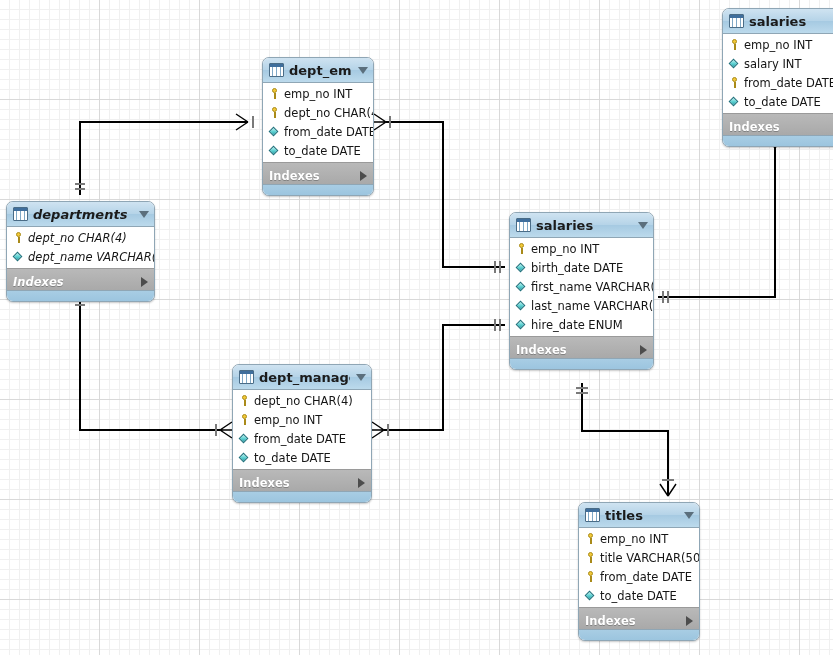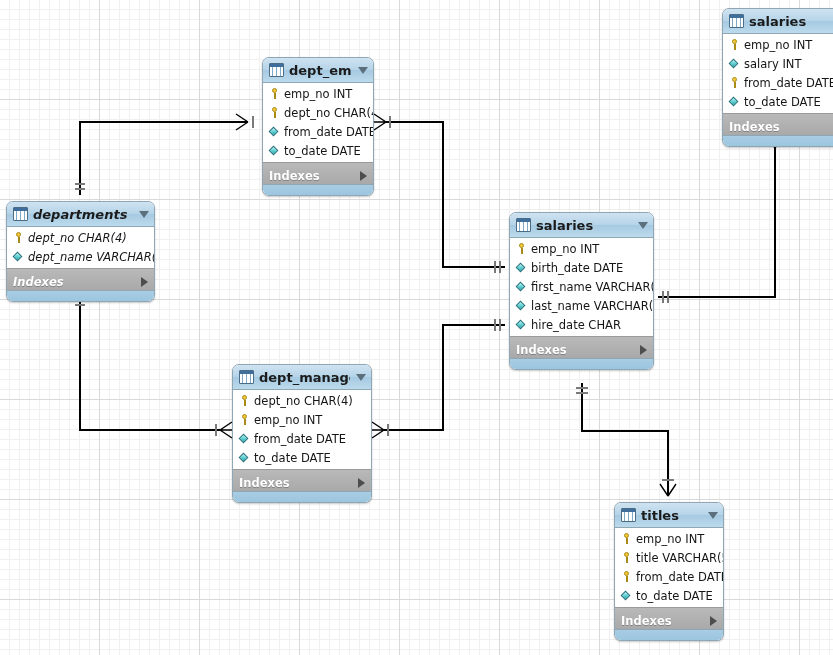--- a/index.html
+++ b/index.html
@@ -360,21 +360,21 @@
           <div class="col">
             <span class="col-ico ico-diamond"></span>
             <span>first_name VARCHAR(14)</span>
           </div>
           <div class="col">
             <span class="col-ico ico-diamond"></span>
             <span>last_name VARCHAR(16)</span>
           </div>
           <div class="col">
             <span class="col-ico ico-diamond"></span>
-            <span>hire_date CHAR</span>
+            <span>hire_date ENUM</span>
           </div>
         </div>
         <div class="idx">
           <span class="idx-label">Indexes</span>
           <span class="idx-caret"></span>
         </div>
         <div class="tbl-foot"></div>
       </div>
       <div class="tbl" style="left: 722px; top: 8px; width: 127px;">
         <div class="tbl-head">
@@ -399,21 +399,21 @@
             <span class="col-ico ico-diamond"></span>
             <span>to_date DATE</span>
           </div>
         </div>
         <div class="idx">
           <span class="idx-label">Indexes</span>
           <span class="idx-caret"></span>
         </div>
         <div class="tbl-foot"></div>
       </div>
-      <div class="tbl" style="left: 614px; top: 502px; width: 110px;">
+      <div class="tbl" style="left: 578px; top: 502px; width: 122px;">
         <div class="tbl-head">
           <span class="tbl-icon"></span>
           <span class="tbl-title">titles</span>
           <span class="tbl-caret"></span>
         </div>
         <div class="cols">
           <div class="col">
             <span class="col-ico ico-key"></span>
             <span>emp_no INT</span>
           </div>

